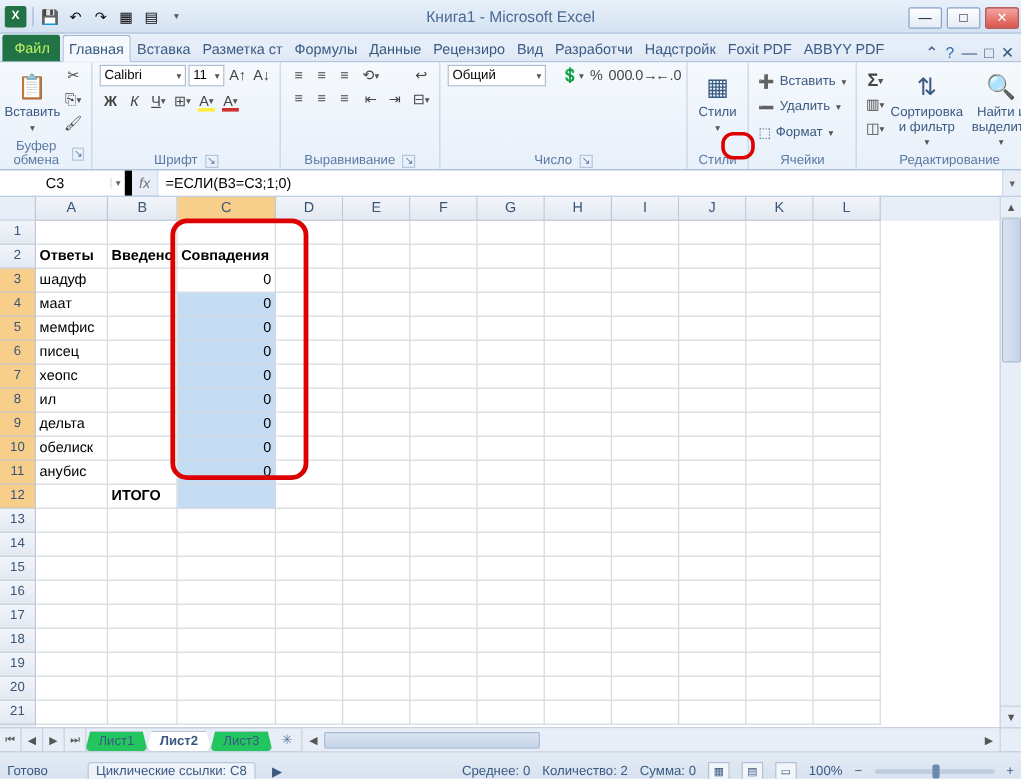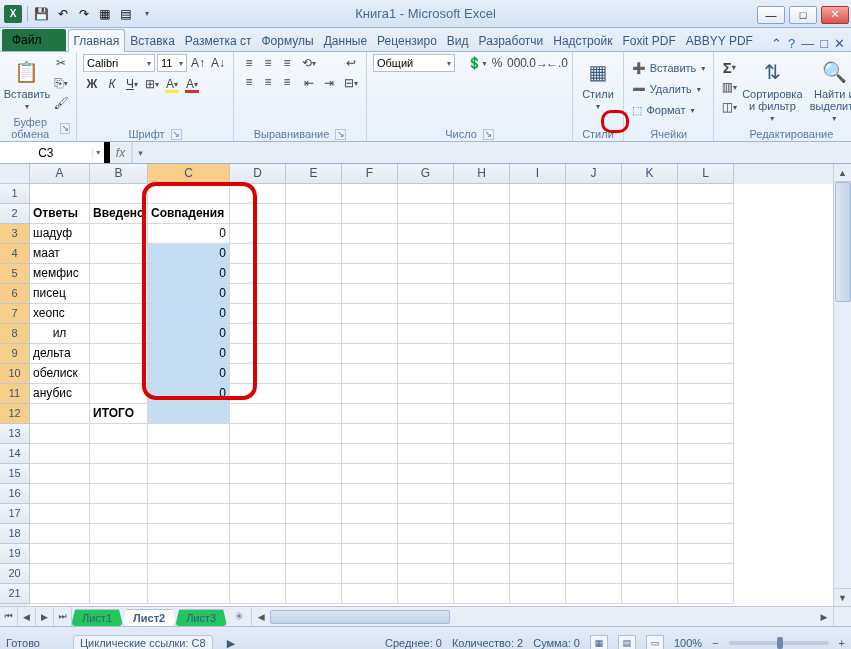--- a/index.html
+++ b/index.html
@@ -11,21 +11,21 @@
   .qat-icon { width: 18px; height: 18px; display: flex; align-items: center; justify-content: center; font-size: 12px; }
   .excel-logo { width: 18px; height: 18px; background: #217346; color: #fff; font-weight: bold; font-size: 10px; display:flex; align-items:center; justify-content:center; border-radius:2px;}
   .qat-sep { width:1px; height: 16px; background:#9fb6d4; margin: 0 2px;}
   .title { position: absolute; left: 50%; transform: translateX(-50%); font-size: 13px; color: #4a6a92; }
   .winbtns { margin-left: auto; display: flex; }
   .winbtn { width: 28px; height: 18px; margin: 2px 2px 0 2px; border: 1px solid #8aa4c8; border-radius: 2px; background: linear-gradient(#fdfefe,#e4ecf7); display:flex; align-items:center; justify-content:center; font-size:11px; }
   .winbtn.close { background: linear-gradient(#f5a6a0,#d9544a); color:#fff; border-color:#a33; }
 
   
   .ribbon-tabs { height: 24px; background: linear-gradient(#e8f0fa,#dfe9f5); display:flex; align-items:flex-end; border-bottom:1px solid #9fb6d4; padding-left:2px; font-size:12px;}
-  .file-tab { background:#217346; color:#000000; padding:4px 24px 4px 10px; border-radius:2px 2px 0 0; margin-right:2px; font-size:12px;}
+  .file-tab { background:#217346; color:#bef264; padding:4px 8px 4px 10px; border-radius:2px 2px 0 0; margin-right:2px; font-size:12px;}
   .rtab { padding: 4px 5px 3px 5px; color:#3b5a82; cursor:default; white-space:nowrap; font-size:12px;}
   .rtab.active { background:#f5f9fd; border:1px solid #9fb6d4; border-bottom:1px solid #f5f9fd; border-radius:3px 3px 0 0; margin-bottom:-1px; }
   .ribbon-right { margin-left:auto; display:flex; align-items:center; gap:6px; padding-right:6px; }
   .ribbon-right span { color:#3b5a82; font-size:13px; }
 
   
   .ribbon { height: 90px; background: linear-gradient(#f5f9fd,#e8f0fa); border-bottom:1px solid #9fb6d4; display:flex; }
   .group { border-right:1px solid #c5d4e6; padding:2px 6px 1px 6px; display:flex; flex-direction:column; position:relative; }
   .group-title { text-align:center; font-size:11px; color:#5b7aa3; padding-top:1px; margin-top:auto; display:flex; justify-content:center; align-items:center; gap:6px;}
   .group-title .dlg { font-size:9px; color:#5b7aa3; border:1px solid #b5c6dc; width:11px; height:11px; display:flex; align-items:center; justify-content:center; }
@@ -313,20 +313,21 @@
 
   <div class="red-circle sum"></div>
 </div>
 
 <div class="fbar">
   <div class="name-box">
     <input value="C3" style="">
     <div class="name-dd">▾</div>
   </div>
   <div class="fbar-btn">fx</div>
+  <input class="formula-input" value="=ЕСЛИ(B3=C3;1;0)" style="">
   <div class="fbar-exp">▾</div>
 </div>
 
 <div class="grid-area">
   <div class="select-all"></div>
   <div class="col-headers" id="col-headers">
       <div class="col-h" style="width: 60px;">A</div>
       <div class="col-h" style="width: 58px;">B</div>
       <div class="col-h sel" style="width: 82px;">C</div>
       <div class="col-h">D</div>
@@ -455,21 +456,21 @@
         <div class="cell"></div>
         <div class="cell"></div>
         <div class="cell"></div>
         <div class="cell"></div>
         <div class="cell"></div>
         <div class="cell"></div>
         <div class="cell"></div>
         <div class="cell"></div>
       </div>
       <div class="cell-row">
-        <div class="cell" style="width: 60px; text-align: center;">ил</div>
+        <div class="cell" style="width: 60px;">ил</div>
         <div class="cell" style="width: 58px;"></div>
         <div class="cell r selbg" style="width: 82px;">0</div>
         <div class="cell"></div>
         <div class="cell"></div>
         <div class="cell"></div>
         <div class="cell"></div>
         <div class="cell"></div>
         <div class="cell"></div>
         <div class="cell"></div>
         <div class="cell"></div>

